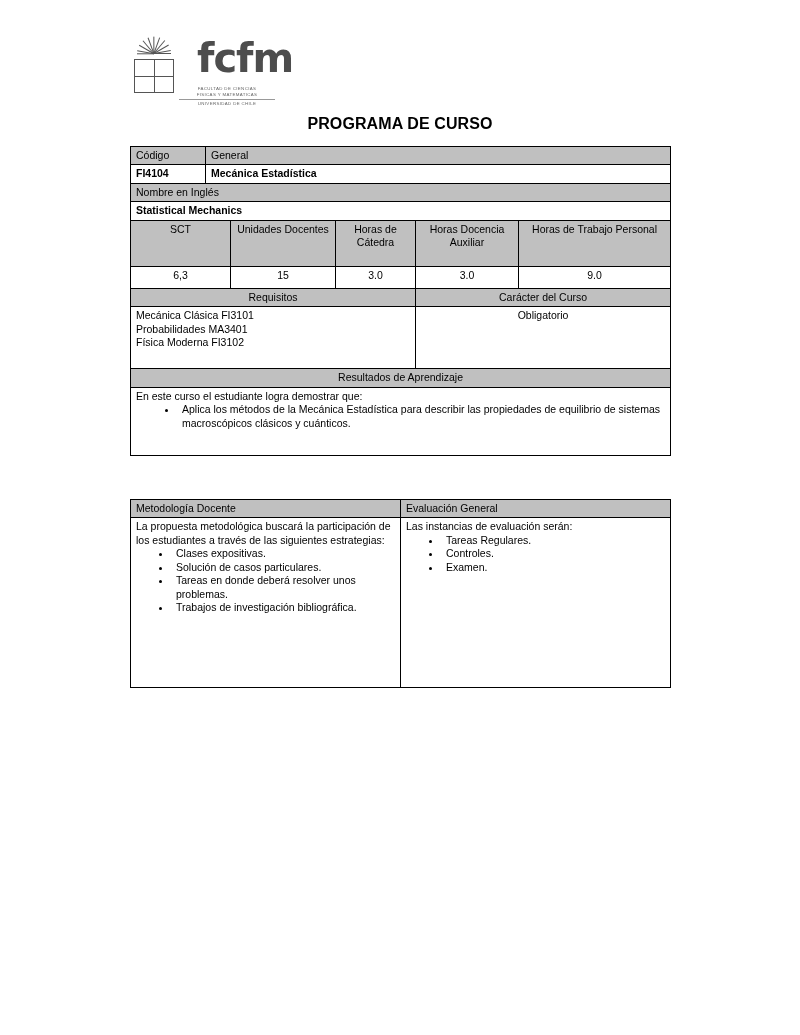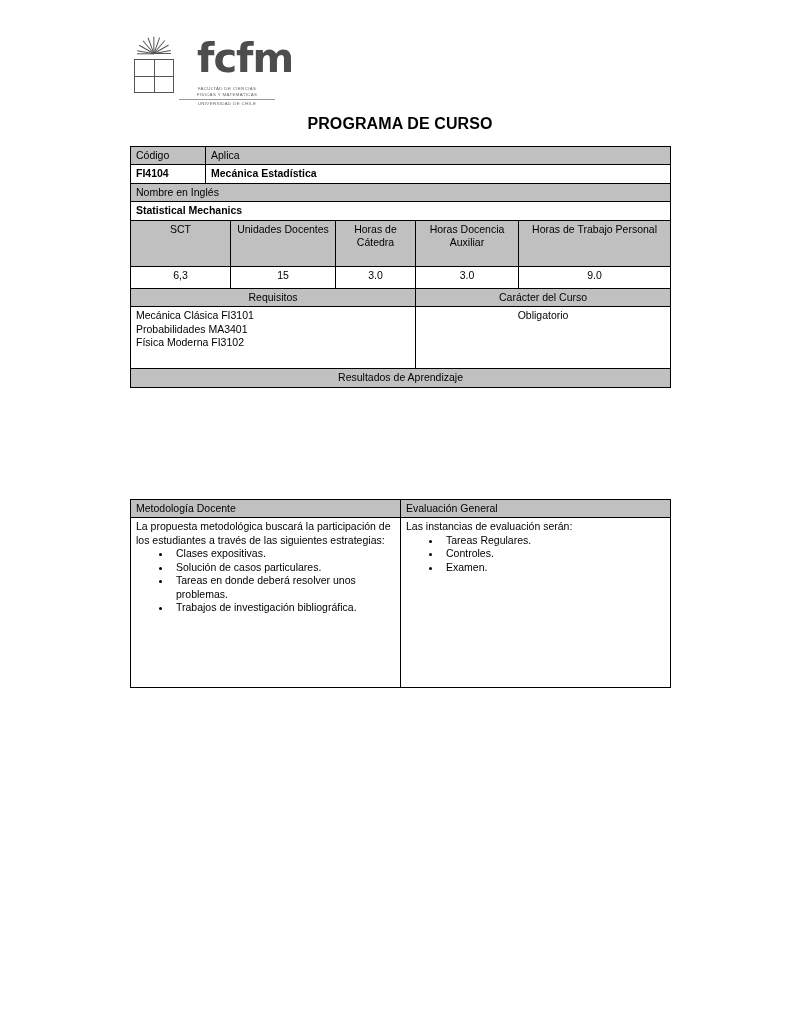--- a/index.html
+++ b/index.html
@@ -210,21 +210,21 @@
       <col style="width:70px">
       <col style="width:80px">
       <col style="width:51px">
       <col style="width:52px">
       <col style="width:52px">
       <col style="width:100px">
     </colgroup>
     <tbody>
       <tr>
         <td class="hdr">Código</td>
-        <td class="hdr" colspan="8">Aplica</td>
+        <td class="hdr" colspan="8">General</td>
       </tr>
       <tr>
         <td class="bold">FI4104</td>
         <td class="bold" colspan="8">Mecánica Estadística</td>
       </tr>
       <tr>
         <td class="hdr" colspan="9">Nombre en Inglés</td>
       </tr>
       <tr>
         <td class="bold" colspan="9">Statistical Mechanics</td>
@@ -250,20 +250,28 @@
       <tr style="height:62px">
         <td class="vtop" colspan="5">
           <div>Mecánica Clásica FI3101</div>
           <div>Probabilidades MA3401</div>
           <div>Física Moderna FI3102</div>
         </td>
         <td class="center vtop" colspan="4">Obligatorio</td>
       </tr>
       <tr>
         <td class="hdr center" colspan="9">Resultados de Aprendizaje</td>
+      </tr>
+      <tr style="height:68px">
+        <td class="vtop cell-pad-lg" colspan="9">
+          <div>En este curso el estudiante logra demostrar que:</div>
+          <ul class="bul">
+            <li>Aplica los métodos de la Mecánica Estadística para describir las propiedades de equilibrio de sistemas macroscópicos clásicos y cuánticos.</li>
+          </ul>
+        </td>
       </tr>
     </tbody>
   </table>
 
   <table class="doc t2">
     <colgroup>
       <col style="width:270px">
       <col style="width:270px">
     </colgroup>
     <tbody>

